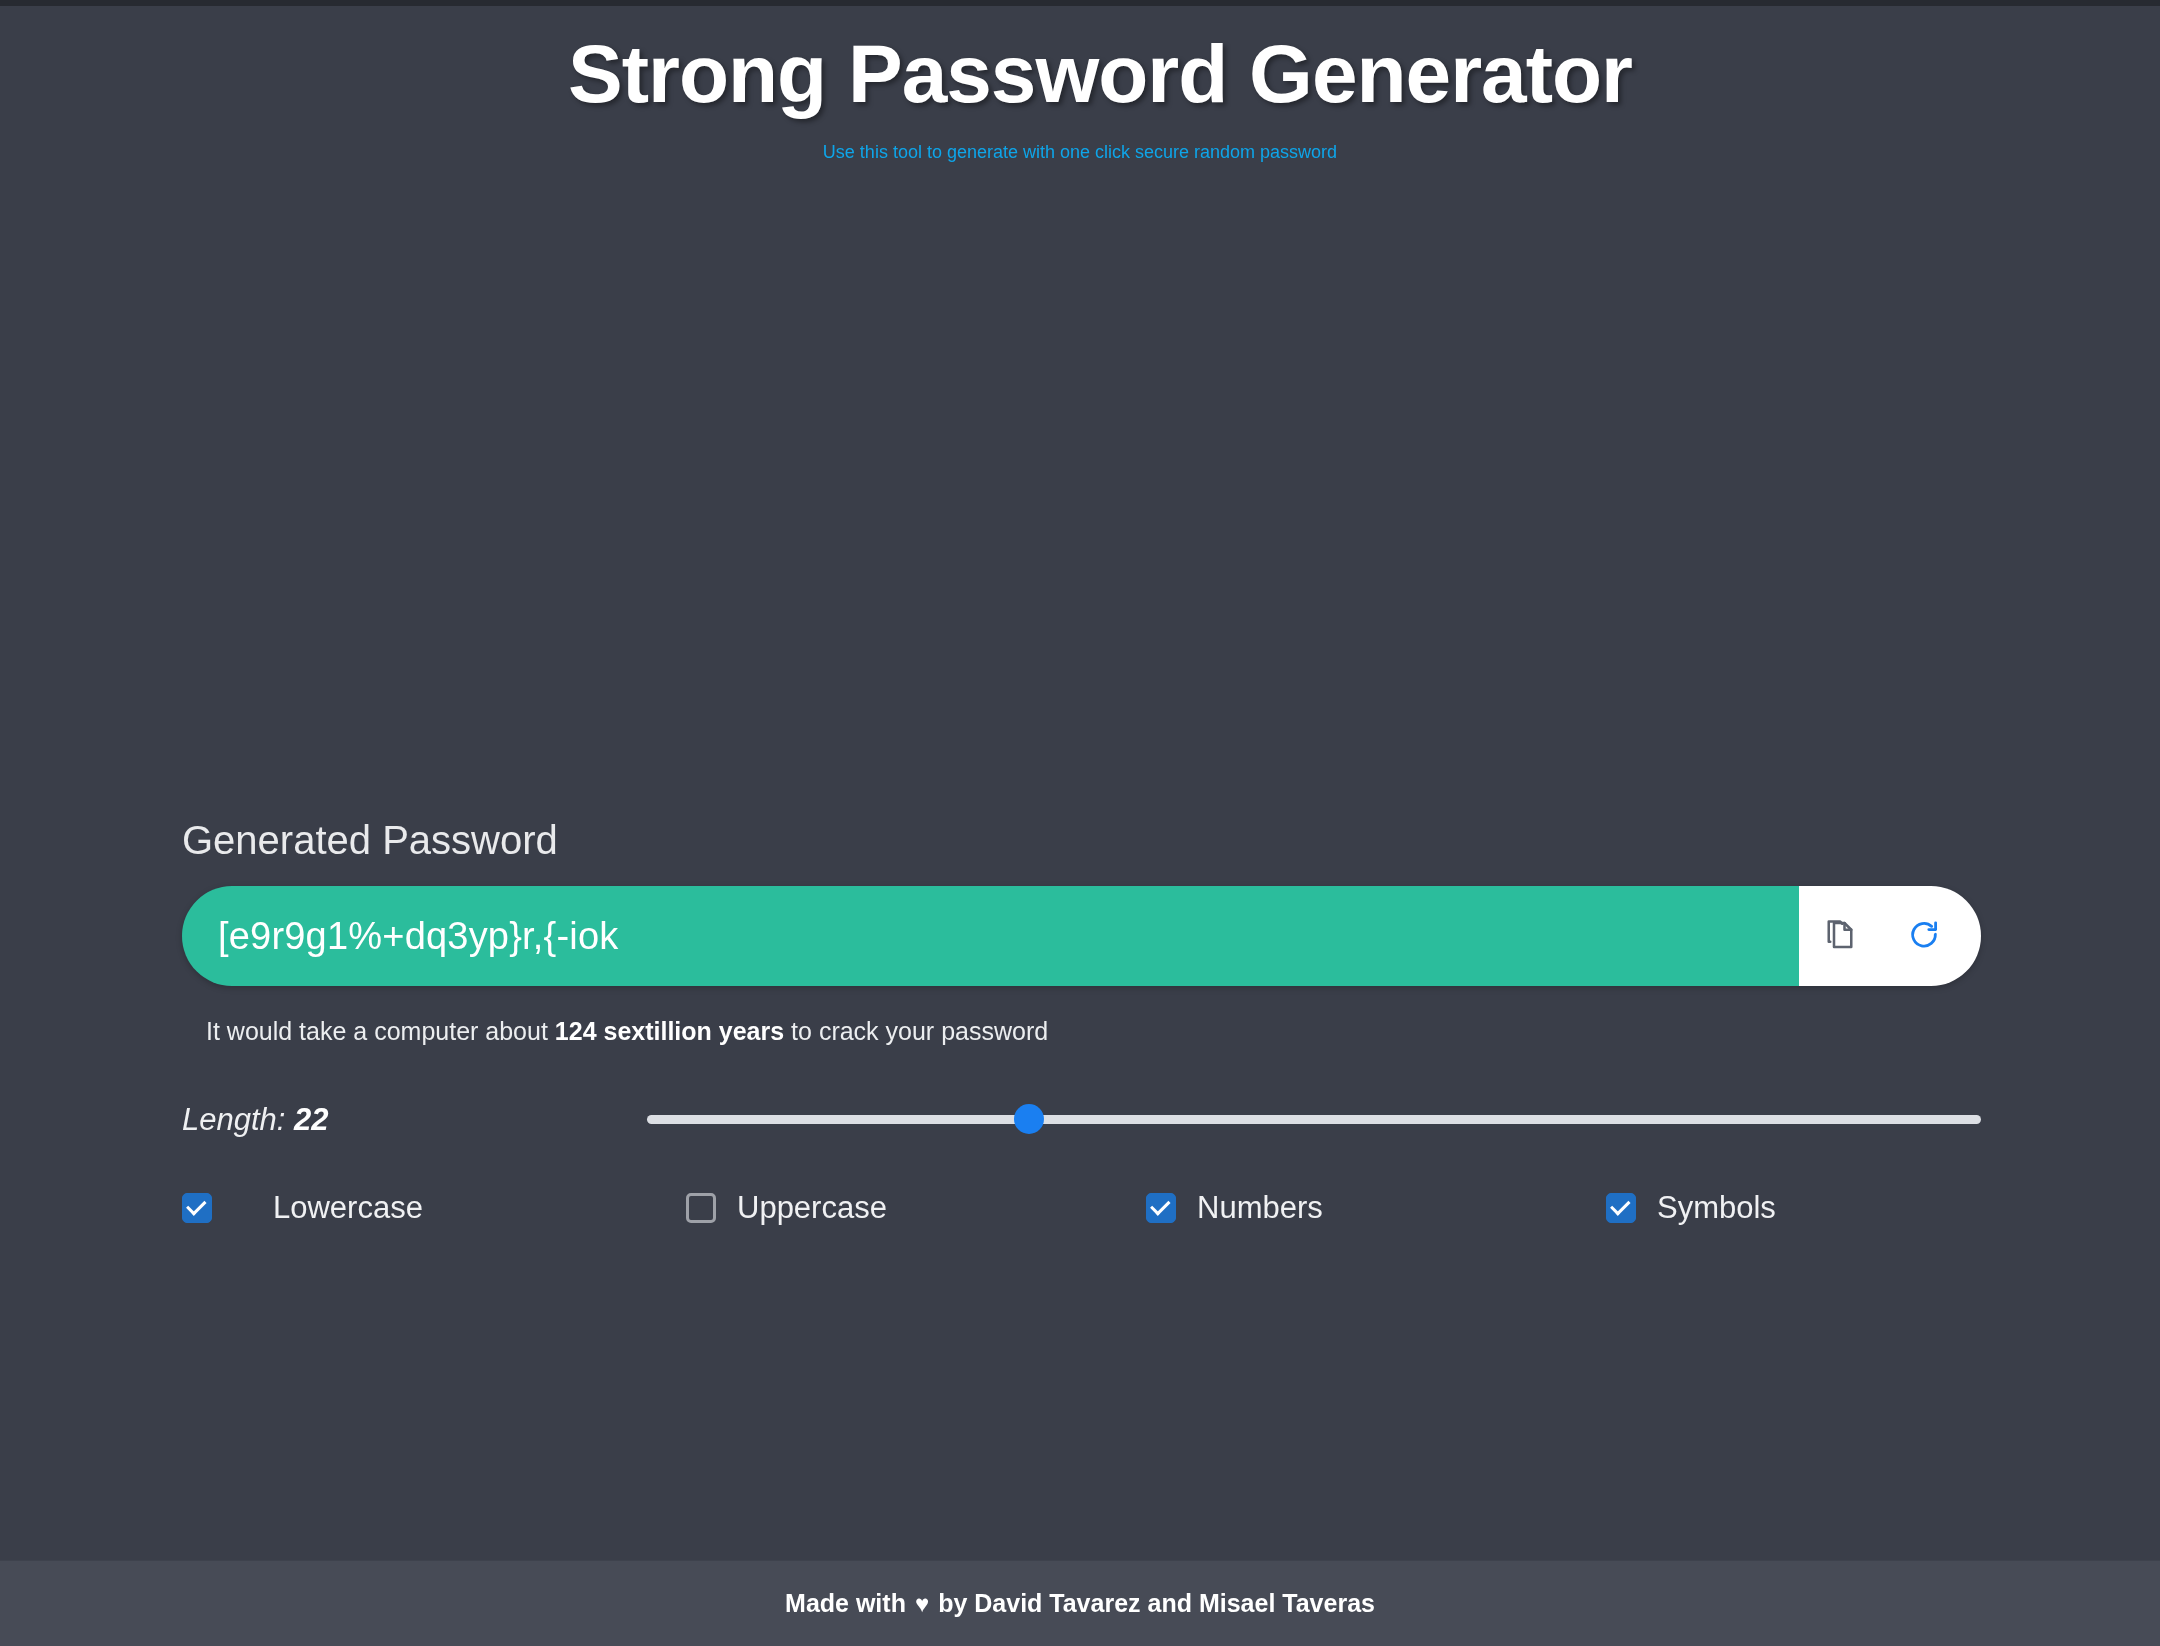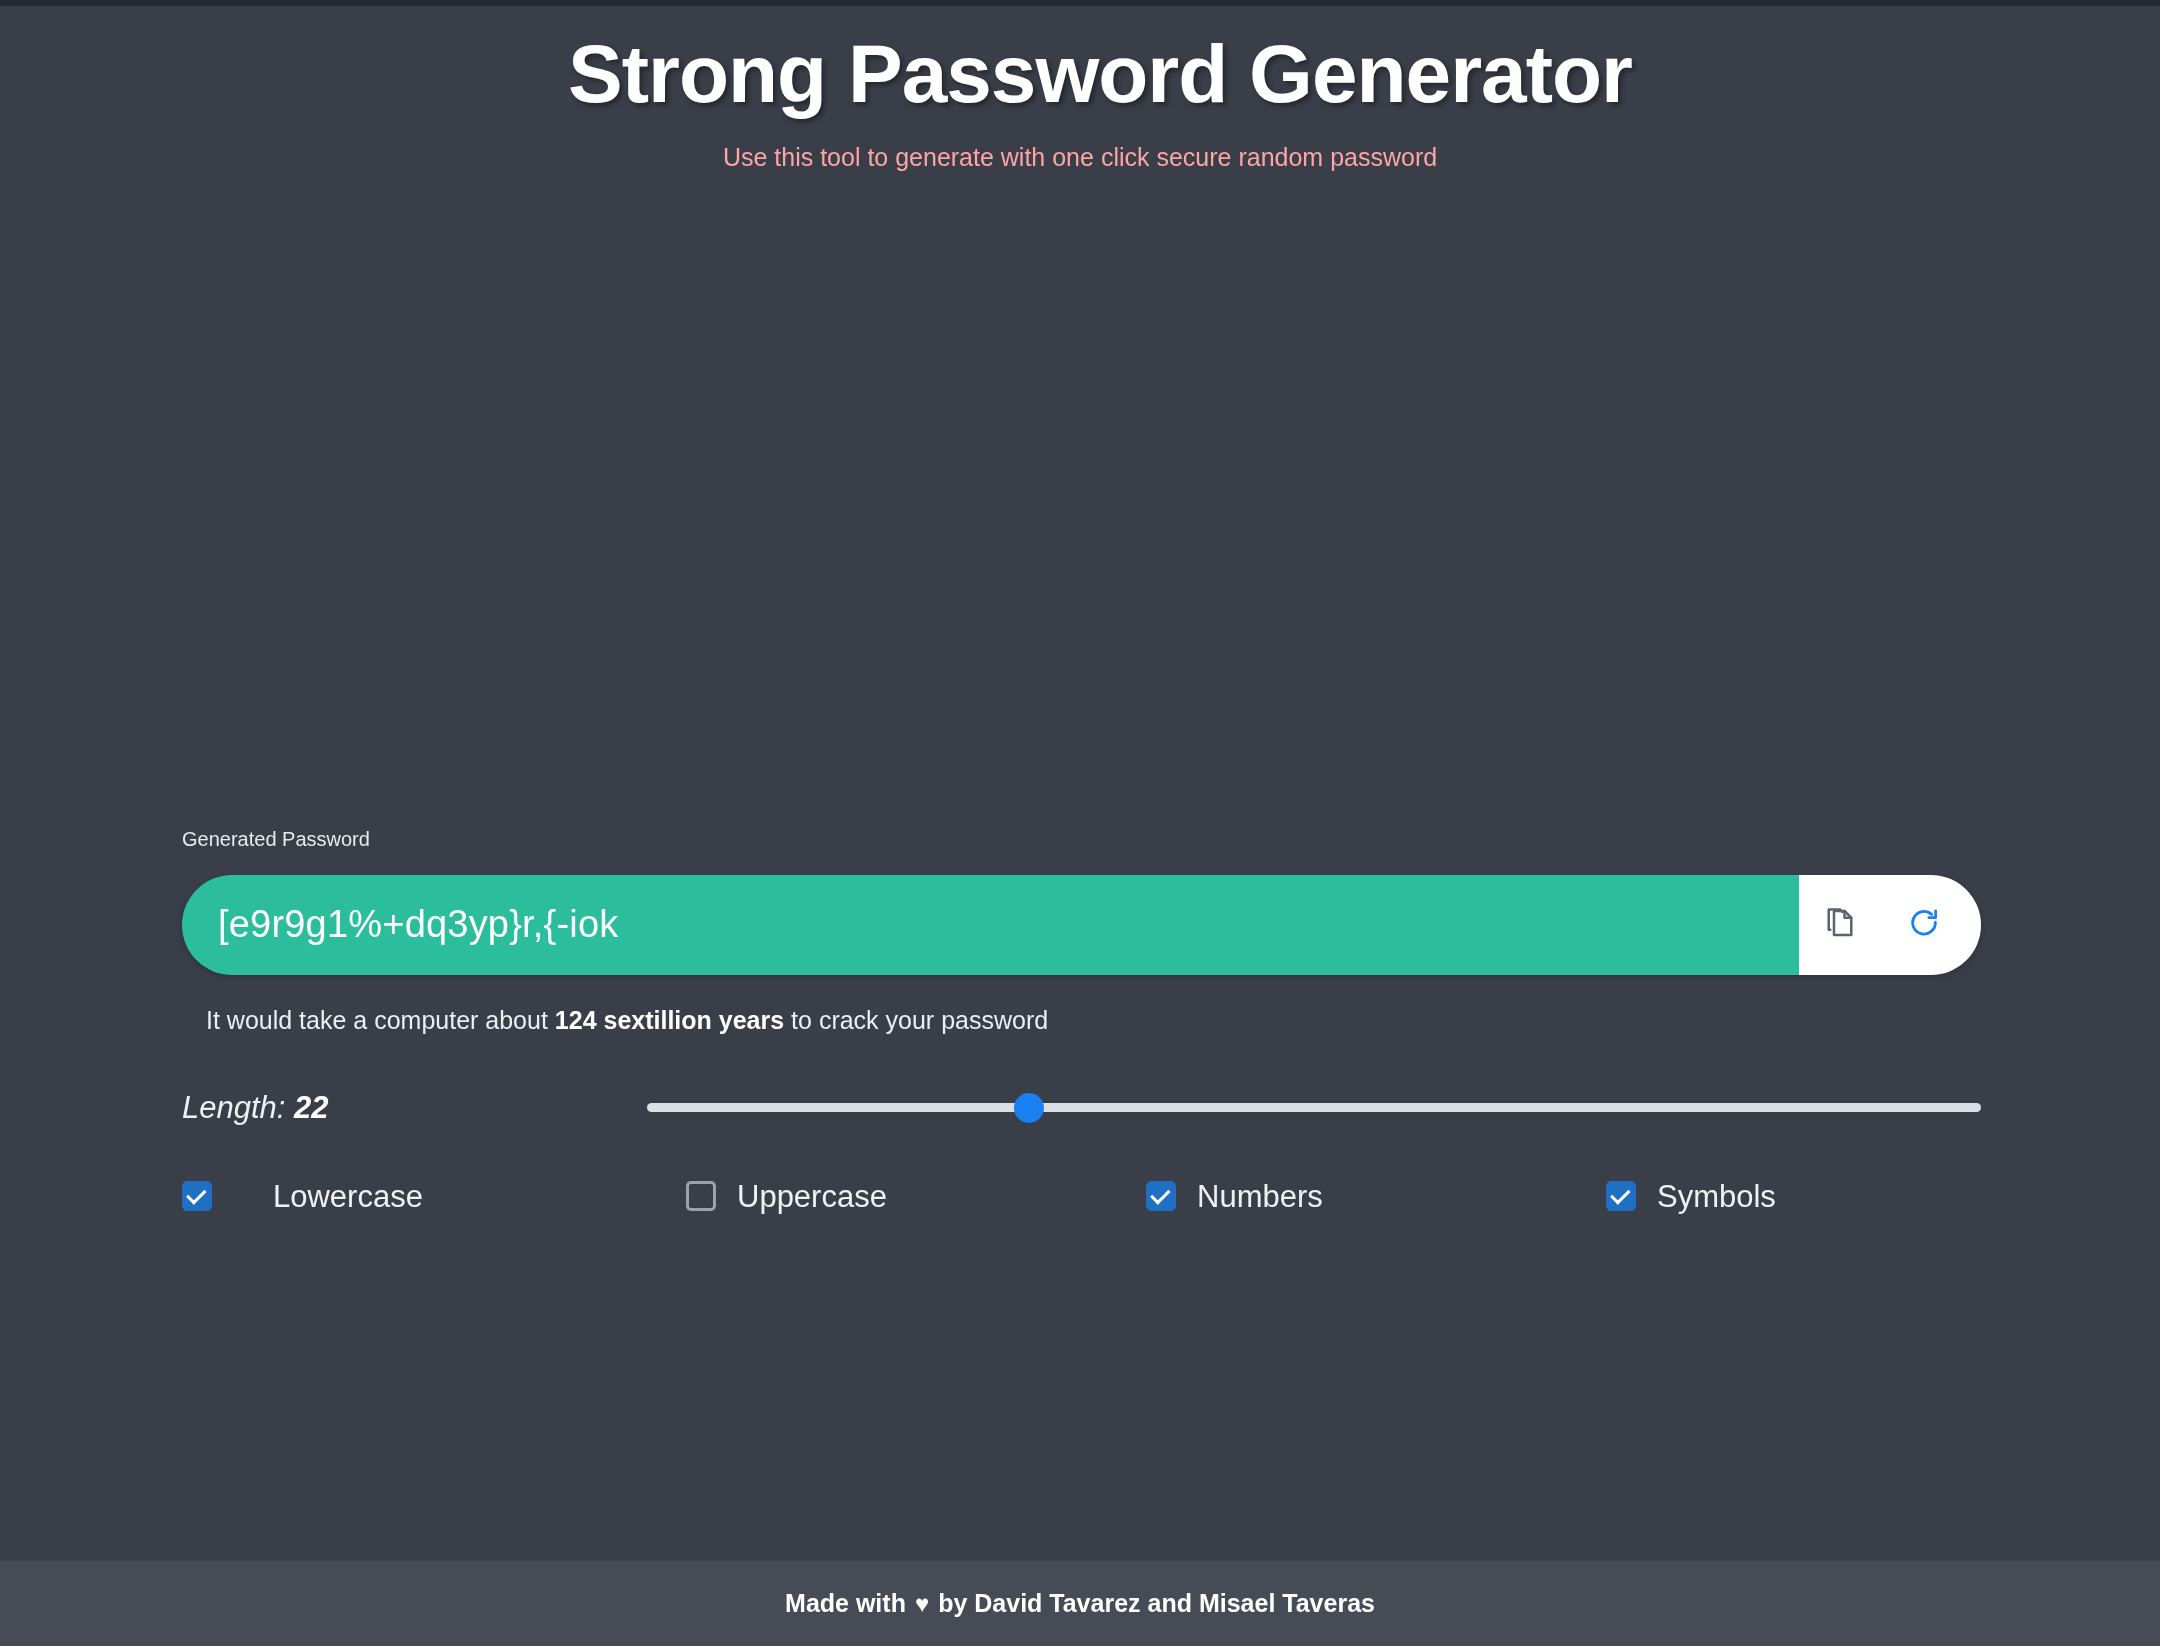--- a/index.html
+++ b/index.html
@@ -42,42 +42,42 @@
     font-size: 82px;
     font-weight: bold;
     color: #ffffff;
     letter-spacing: -1px;
     line-height: 1.12;
     margin: 0;
     text-shadow: 3px 3px 5px rgba(0,0,0,0.38);
     padding-left: 40px;
   }
   .app-subtitle {
-    font-size: 25px;
-    color: #fca5a5;
+    font-size: 18px;
+    color: #0ea5e9;
     margin: 22px 0 0 0;
     line-height: 1.2;
     text-align: center;
   }
 
   
   .main {
     flex: 1 1 auto;
     position: relative;
   }
 
   .content {
     position: absolute;
     left: 182px;
     top: 657px;
     width: 1799px;
   }
 
   .field-label {
-    font-size: 20px;
+    font-size: 40px;
     color: #e9eaec;
     margin-bottom: 26px;
     line-height: 1;
   }
 
   
   .password-bar {
     display: flex;
     align-items: stretch;
     height: 100px;

